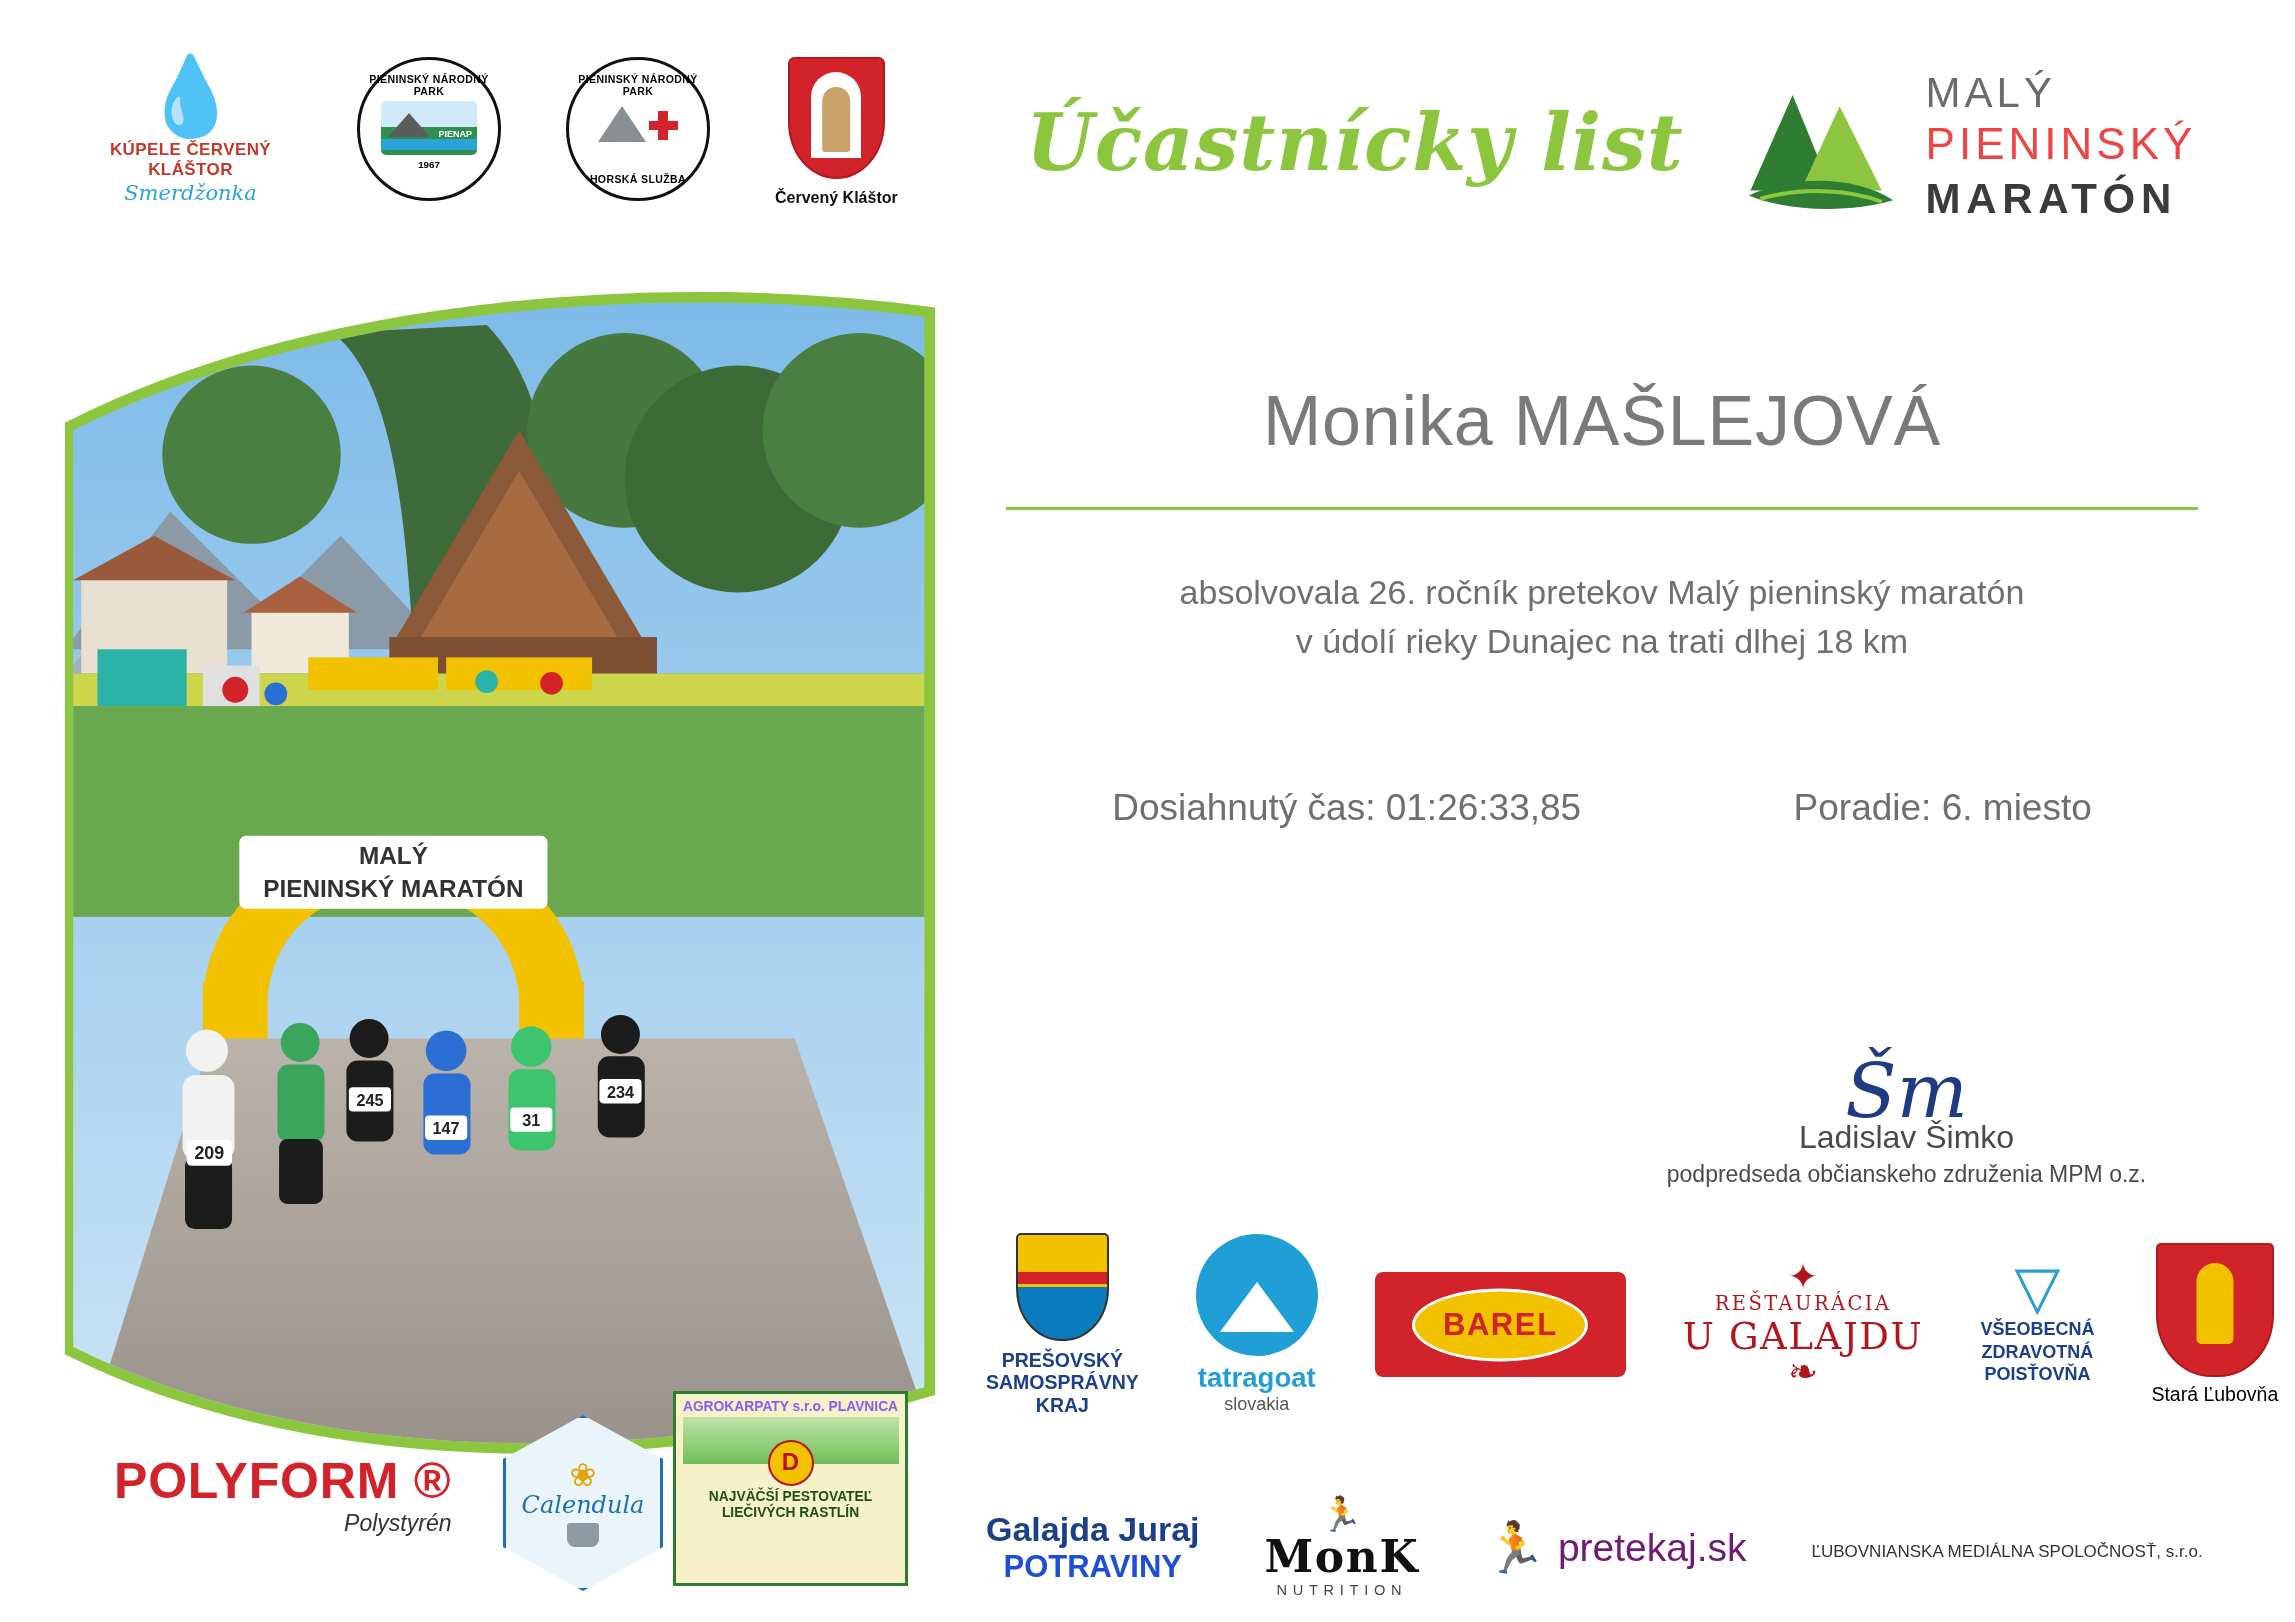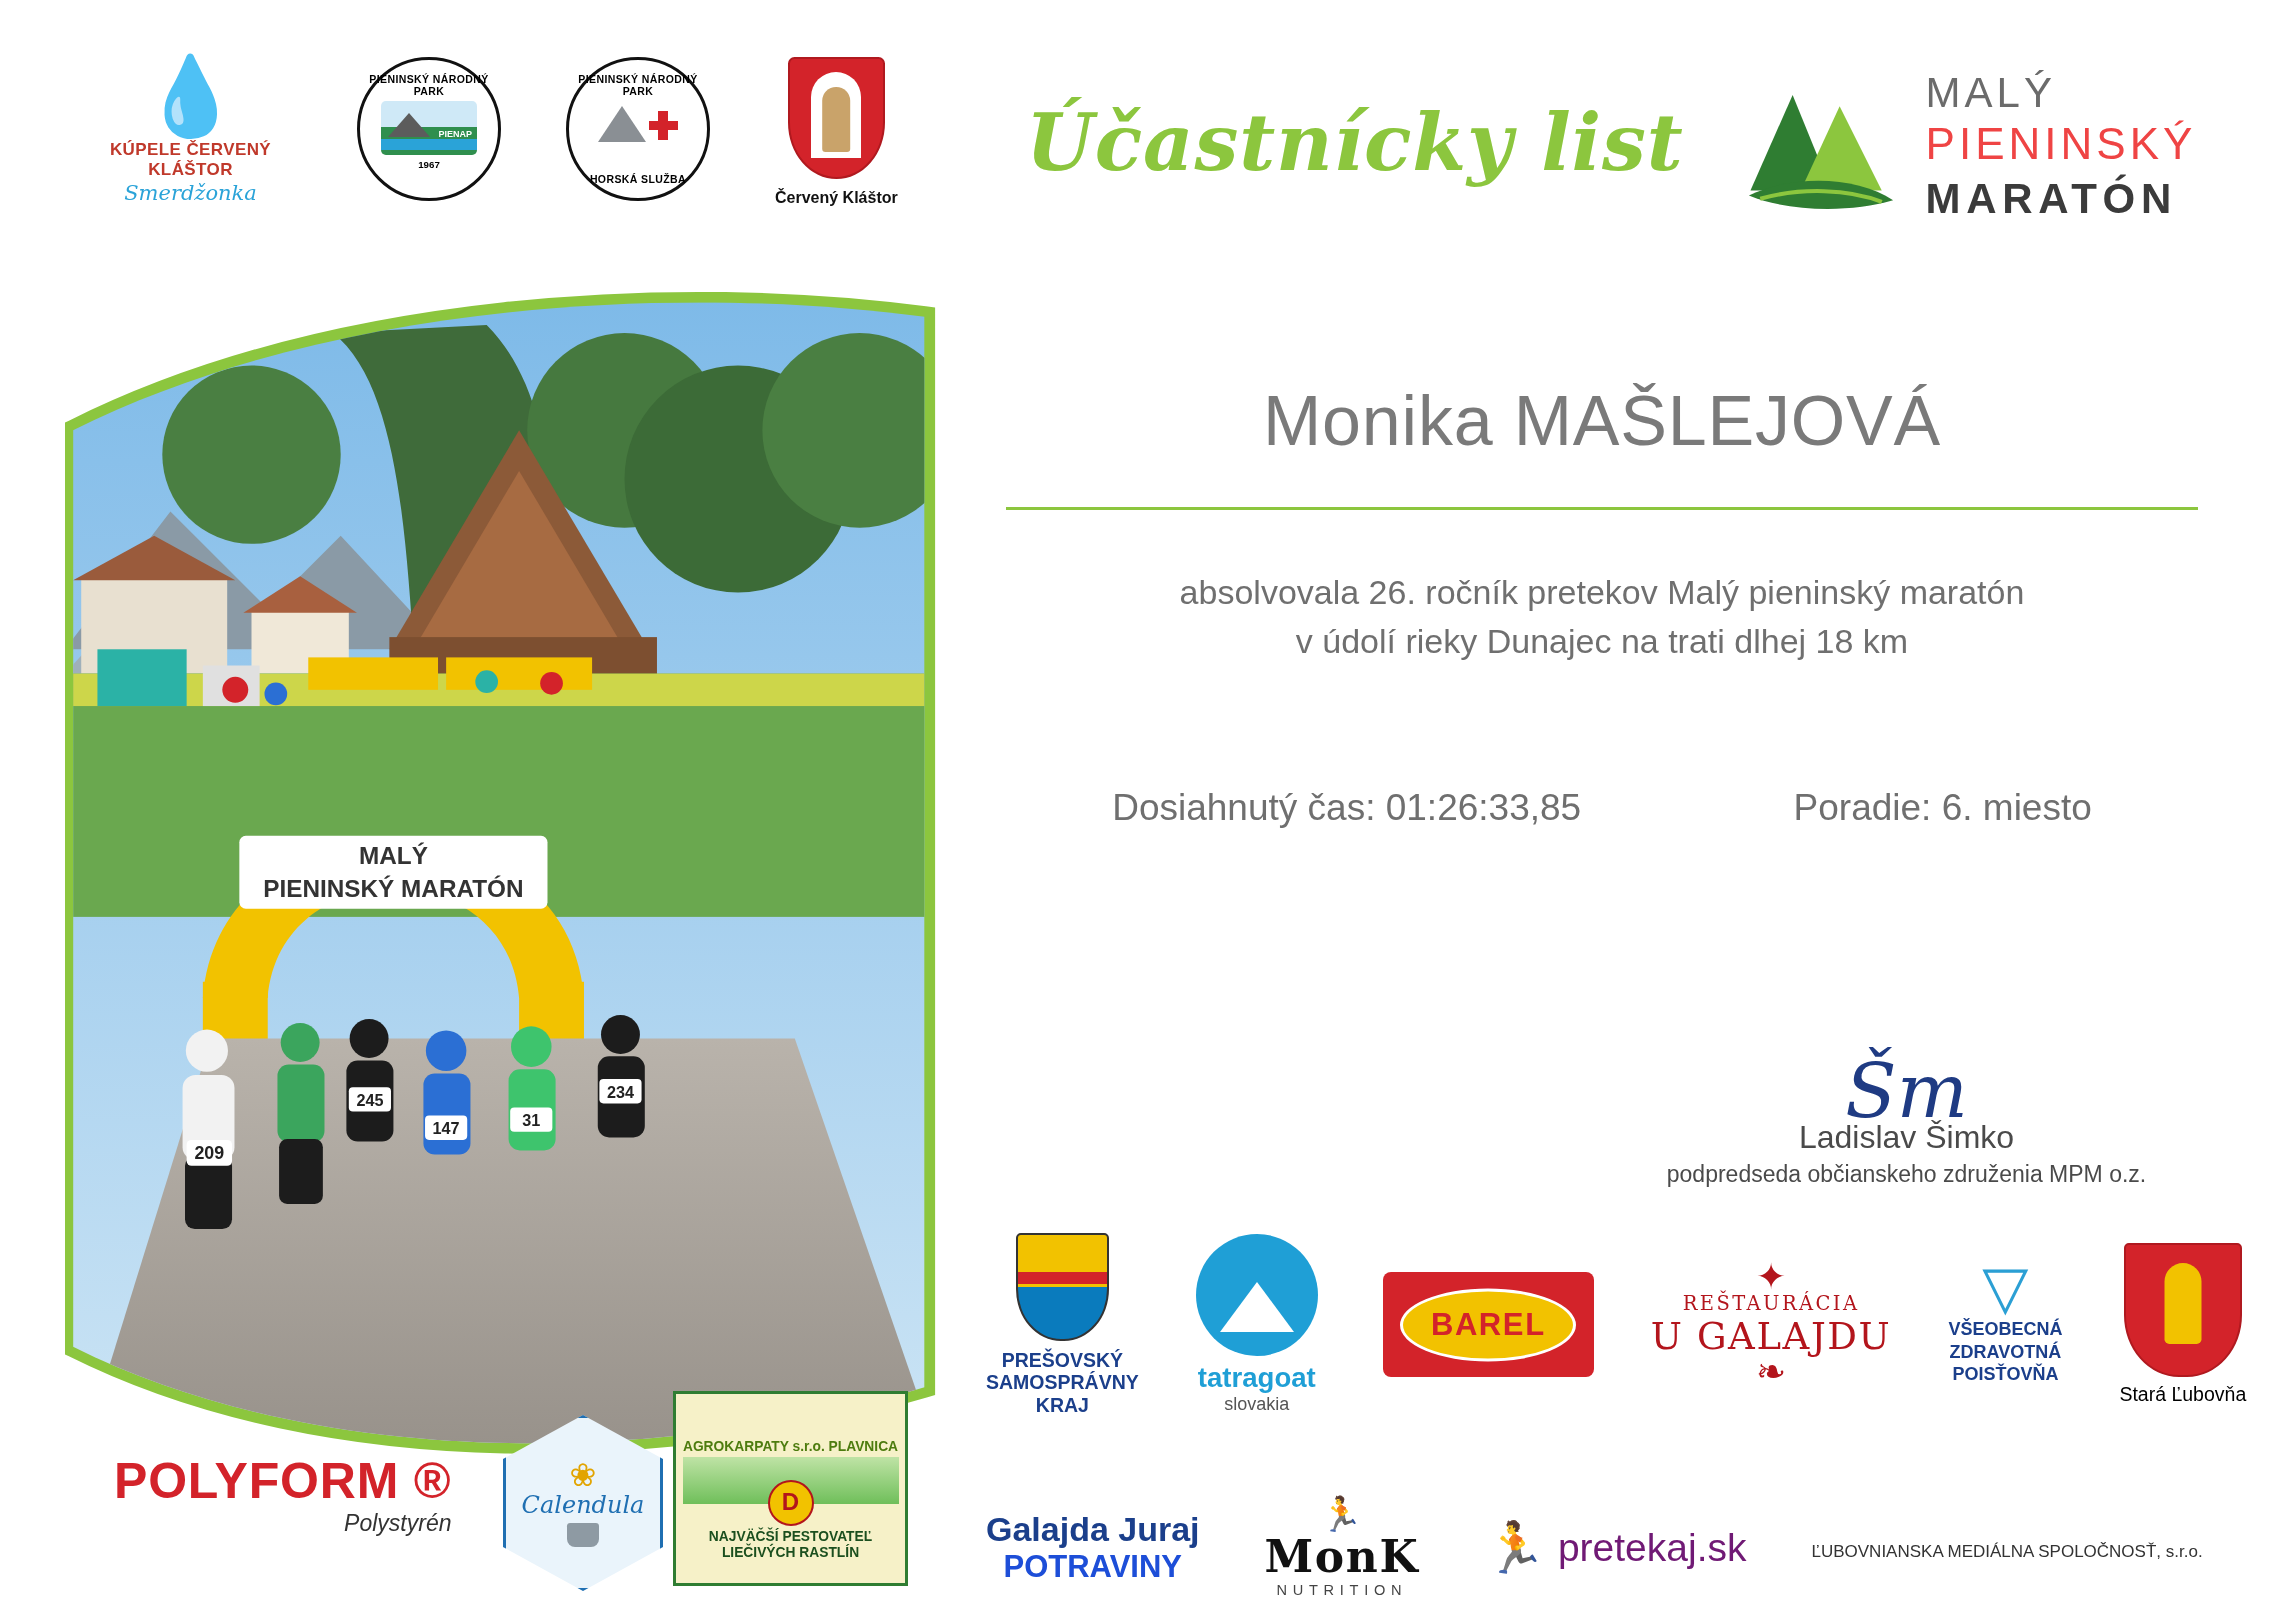--- a/index.html
+++ b/index.html
@@ -290,22 +290,22 @@
     position: absolute; bottom: 24px; left: 50%; transform: translateX(-50%);
     width: 0; height: 0;
     border-left: 37px solid transparent;
     border-right: 37px solid transparent;
     border-bottom: 50px solid #ffffff;
   }
   .tatra-name { font-size: 27.6px; font-weight: bold; color: #1f9fd6; margin-top: 6.5px; }
   .tatra-sub { font-size: 18px; color: #555; }
 
   .barel {
-    width: 211px; height: 105px; background: #d3232a;
-    border-radius: 8px; position: relative; margin-left: 8px;
+    width: 251px; height: 105px; background: #d3232a;
+    border-radius: 8px; position: relative;
   }
   .barel .oval {
     position: absolute; top: 50%; left: 50%; transform: translate(-50%,-50%);
     width: 170px; height: 67px; border-radius: 50%;
     background: #f2c200; border: 3.2px solid #fff;
     display: flex; align-items: center; justify-content: center;
     font-size: 31px; font-weight: bold; color: #d3232a; letter-spacing: 1.6px;
   }
 
   .galajdu { color: #b3151c; text-align: center; }
@@ -389,21 +389,21 @@
     position: absolute;
     top: 1391px;
     left: 673px;
     width: 235px; height: 195px;
     background: #f6f1c8;
     border: 3.2px solid #2f7d32;
     box-sizing: border-box;
     text-align: center;
     padding-top: 4.9px;
   }
-  .elixir .agro { font-size: 13.8px; font-weight: bold; color: #4d7c0f; margin-top: 40px; }
+  .elixir .agro { font-size: 13.8px; font-weight: bold; color: #8b5cf6; }
   .elixir .hills { height: 47px; background: linear-gradient(#bfe3a5, #6fbf5a); margin: 3.2px 6.5px; }
   .elixir .badge {
     width: 42px; height: 42px; border-radius: 50%;
     background: #f2c200; border: 2.4px solid #b3151c;
     margin: -27.6px auto 0;
     font-size: 24px; font-weight: bold; color: #b3151c;
     line-height: 39px;
   }
   .elixir .foot { font-size: 13.8px; font-weight: bold; color: #1b4f1e; line-height: 1.2; margin-top: 3.2px; }
 </style>

